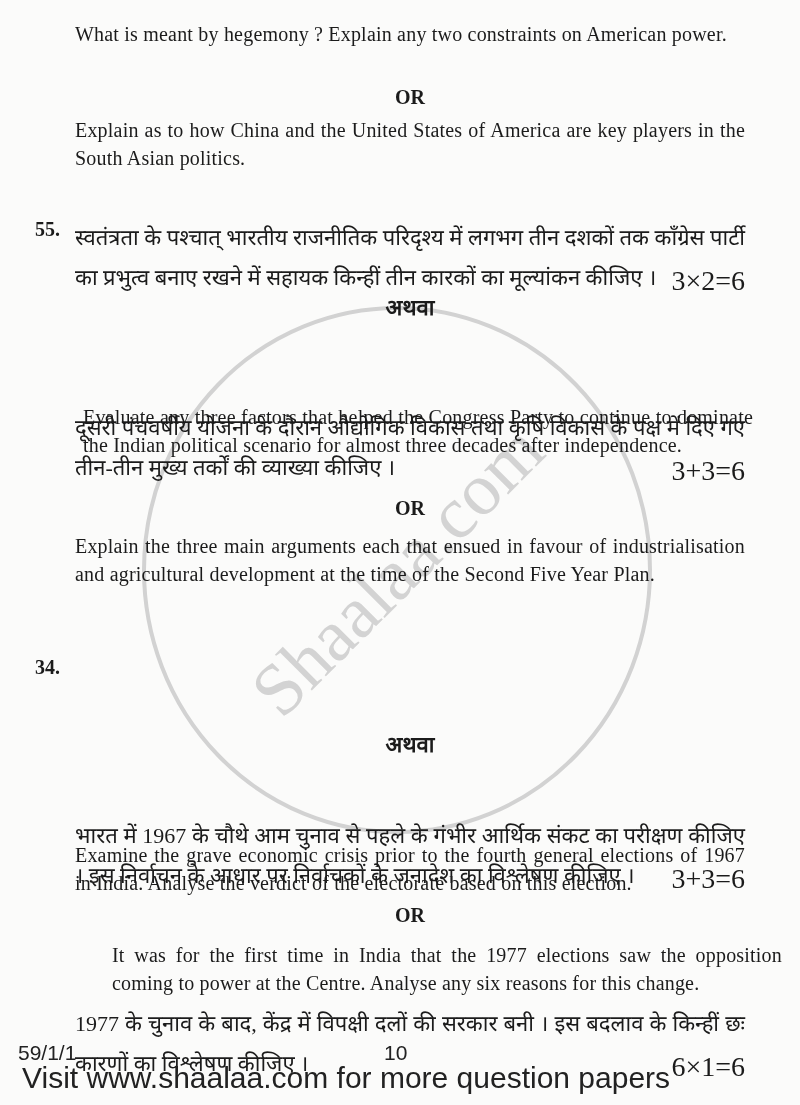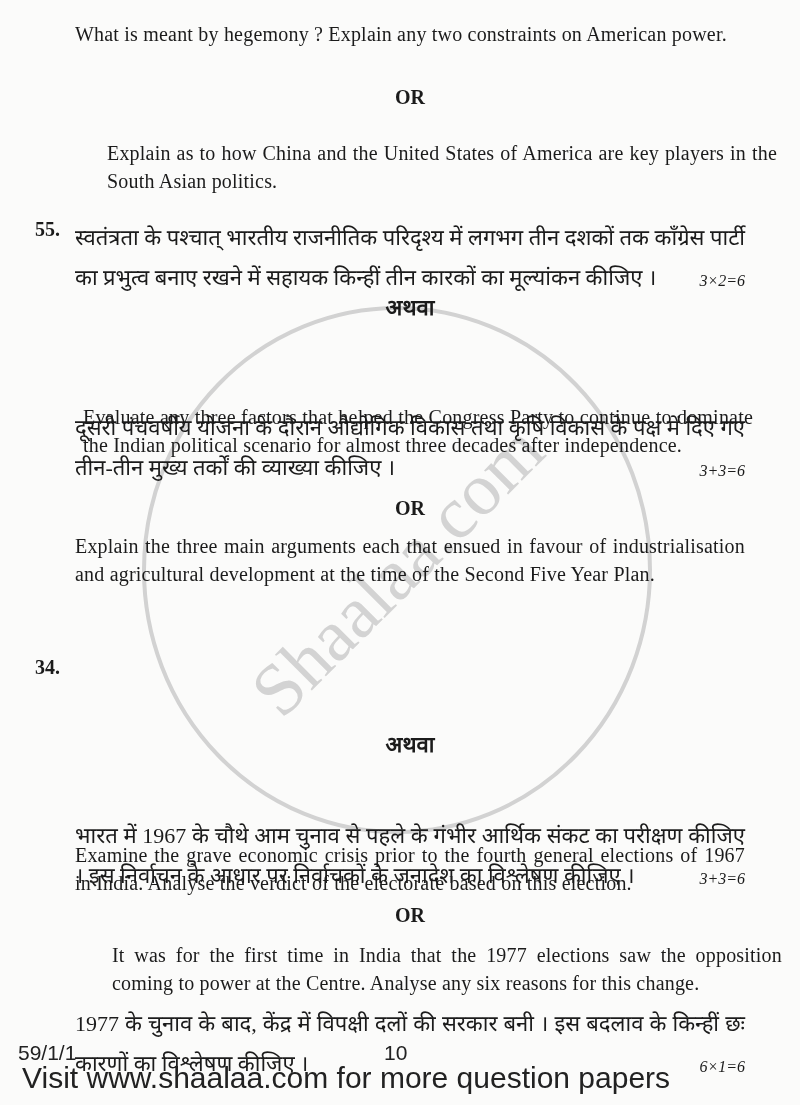--- a/index.html
+++ b/index.html
@@ -42,22 +42,21 @@
     font-size:20px;
   }
   .or-hi{font-size:22px;}
   .qnum{
     position:absolute;left:35px;
     font-weight:bold;
     font-size:20px;
   }
   .marks{
     position:absolute;right:0;bottom:5px;
-    font-style:italic;
-    font-size:16px;
+    font-size:28px;
     line-height:24px;
   }
   .hi-wrap{position:relative;}
   .footer-code,.footer-page,.footer-visit{
     position:absolute;
     font-family:"Liberation Sans", sans-serif;
     color:#222;
   }
   .footer-code{left:18px;top:1041px;font-size:21px;}
   .footer-page{left:384px;top:1041px;font-size:21px;}
@@ -74,21 +73,21 @@
       <text x="397" y="595" text-anchor="middle" font-family="Liberation Serif, serif" font-size="74" fill="#cbcbcb" fill-opacity="0.85" transform="rotate(-45 397 570)">Shaalaa.com</text>
     </svg>
   </div>
 
   <div class="content">
 
     <div class="blk en" style="top:20px;">What is meant by hegemony ? Explain any two constraints on American power.</div>
 
     <div class="or-row" style="top:86px;">OR</div>
 
-    <div class="blk en" style="top:139px;margin-left:32px;">Explain as to how China and the United States of America are key players in the South Asian politics.</div>
+    <div class="blk en" style="top:116px;">Explain as to how China and the United States of America are key players in the South Asian politics.</div>
 
     <div class="qnum" style="top:218px;">55.</div>
     <div class="blk hi hi-wrap" style="top:218px;">
       <span>स्वतंत्रता के पश्चात् भारतीय राजनीतिक परिदृश्य में लगभग तीन दशकों तक काँग्रेस पार्टी का प्रभुत्व बनाए रखने में सहायक किन्हीं तीन कारकों का मूल्यांकन कीजिए ।</span>
       <span class="marks">3×2=6</span>
     </div>
 
     <div class="or-row or-hi" style="top:291px;">अथवा</div>
 
     <div class="blk hi hi-wrap" style="top:328px;">

